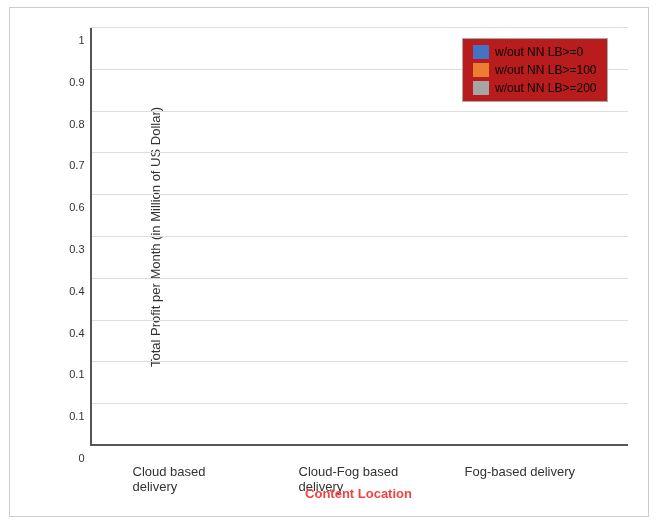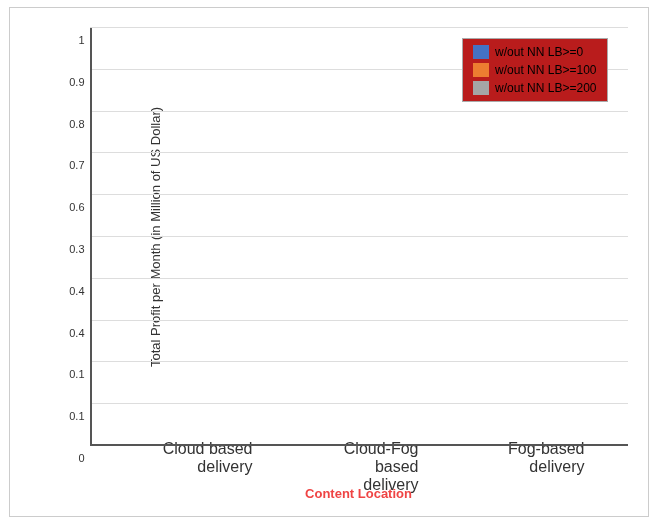--- a/index.html
+++ b/index.html
@@ -80,23 +80,23 @@
 
     .x-labels {
       position: absolute;
       bottom: -48px;
       left: 0; right: 0;
       display: flex;
       justify-content: space-around;
       padding: 0 20px;
     }
     .x-label {
-      font-size: 16px;
+      font-size: 13px;
       color: #333;
-      text-align: right;
+      text-align: left;
       width: 120px;
     }
 
     .legend {
       position: absolute;
       top: 10px;
       right: 20px;
       border: 1px solid #aaa;
       padding: 6px 10px;
       background: #b91c1c;

